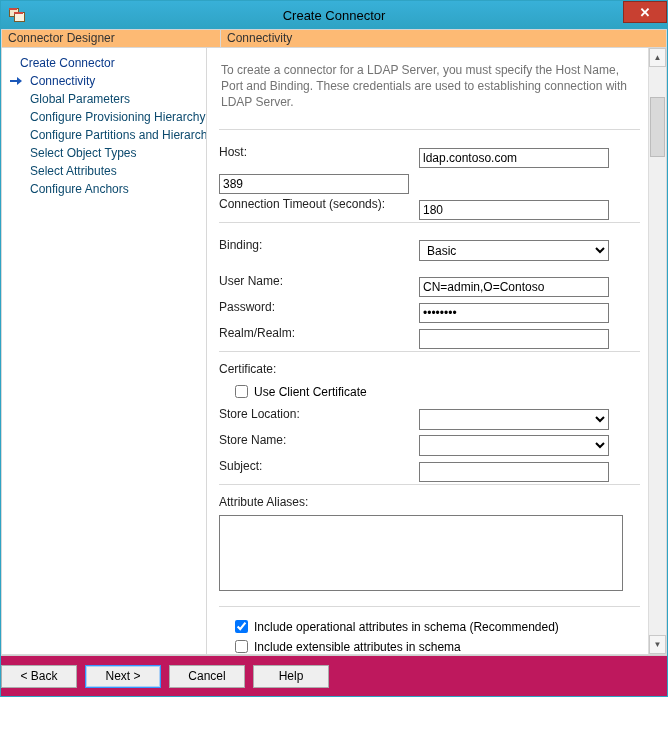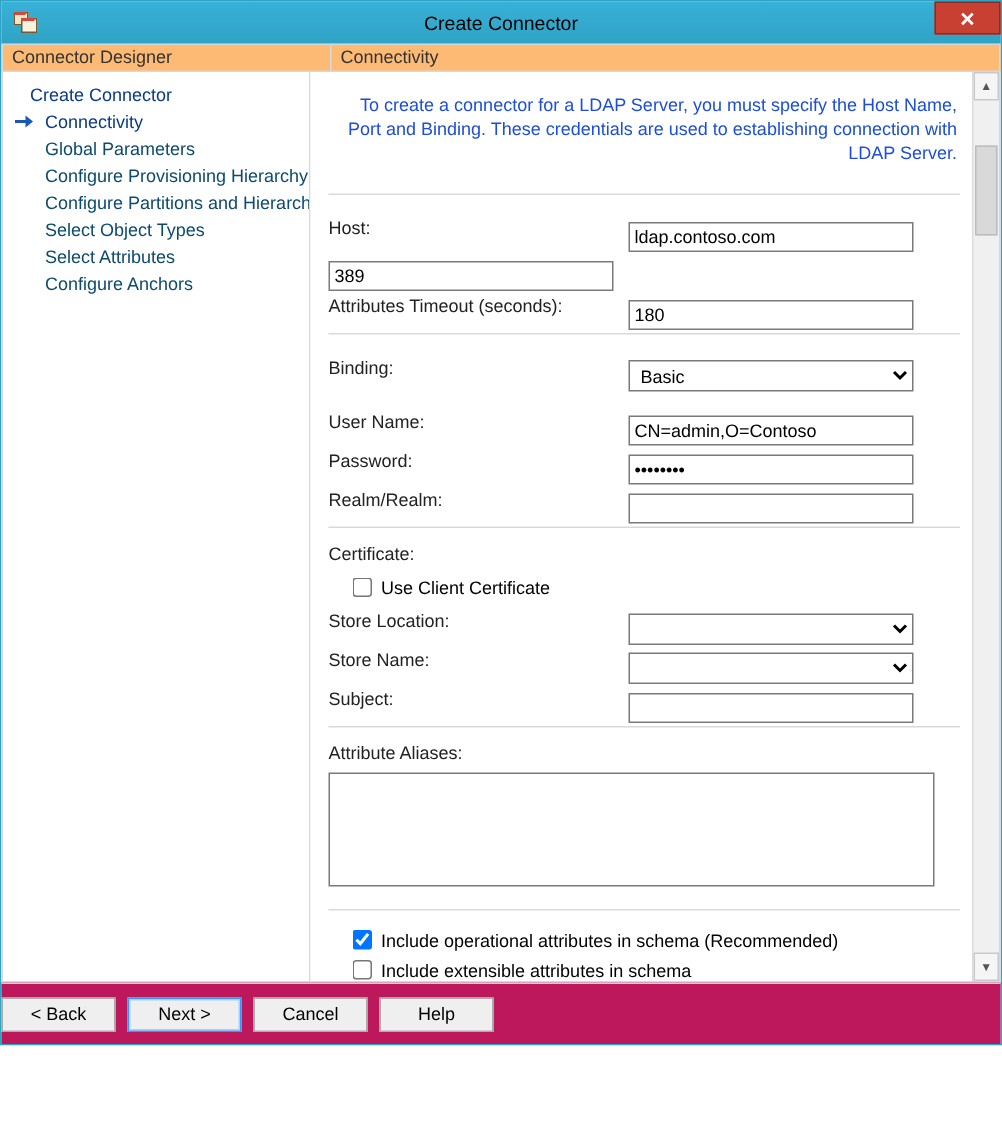--- a/index.html
+++ b/index.html
@@ -22,21 +22,21 @@
   .sidebar .item.active{color:#0a3a8a;}
   .sidebar .item.active::before{content:"";position:absolute;left:6px;top:4px;width:12px;height:10px;background:none;}
   .arrow{position:absolute;left:8px;top:4px;}
   
   .main-wrap{flex:1;display:flex;border:1px solid #d8d8d8;border-left:none;border-top:none;background:#fff;}
   .main{flex:1;padding:10px 8px 10px 12px;overflow:hidden;box-sizing:border-box;}
   .scrollbar{width:17px;background:#f0f0f0;border-left:1px solid #dcdcdc;display:flex;flex-direction:column;align-items:center;}
   .scrollbar .sb-btn{width:15px;height:17px;border:1px solid #c9c9c9;background:#f5f5f5;display:flex;align-items:center;justify-content:center;font-size:8px;color:#555;cursor:pointer;}
   .scrollbar .sb-track{flex:1;width:15px;position:relative;}
   .scrollbar .sb-thumb{position:absolute;left:0;top:30px;width:15px;height:60px;background:#d9d9d9;border:1px solid #bcbcbc;box-sizing:border-box;}
-  .intro{padding:4px 2px 12px 2px;color:#1d4ed8;line-height:1.35;text-align:right;}
+  .intro{padding:4px 2px 12px 2px;color:#737373;line-height:1.35;}
   hr.sep{border:none;border-top:1px solid #d9d9d9;margin:6px 0 10px 0;}
   .form-row{display:flex;align-items:center;height:24px;margin-bottom:2px;}
   .form-row .lbl{width:200px;color:#222;}
   .form-row .ctl{flex:1;margin-top:12px;}
   input[type=text],input[type=password],select,textarea{font-family:inherit;font-size:12px;box-sizing:border-box;border:1px solid #7a7a7a;background:#fff;padding:1px 3px;height:20px;}
   input[type=text],input[type=password]{width:190px;}
   select{width:190px;height:21px;}
   textarea{width:404px;height:76px;resize:none;padding:2px 3px;}
   .select-wide{width:190px;}
   .section-label{margin:6px 0 6px 0;color:#222;}
@@ -118,21 +118,21 @@
         <hr class="sep">
 
         <div class="form-row">
           <div class="lbl">Host:</div>
           <div class="ctl"><input type="text" value="ldap.contoso.com" style=""></div>
         </div>
         <div class="form-row">
           <div class="ctl"><input type="text" value="389" style=""></div>
         </div>
         <div class="form-row">
-          <div class="lbl">Attributes Timeout (seconds):</div>
+          <div class="lbl">Connection Timeout (seconds):</div>
           <div class="ctl"><input type="text" value="180" style=""></div>
         </div>
 
         <hr class="sep">
 
         <div class="form-row">
           <div class="lbl">Binding:</div>
           <div class="ctl">
             <select class="select-wide">
               <option>Basic</option>

